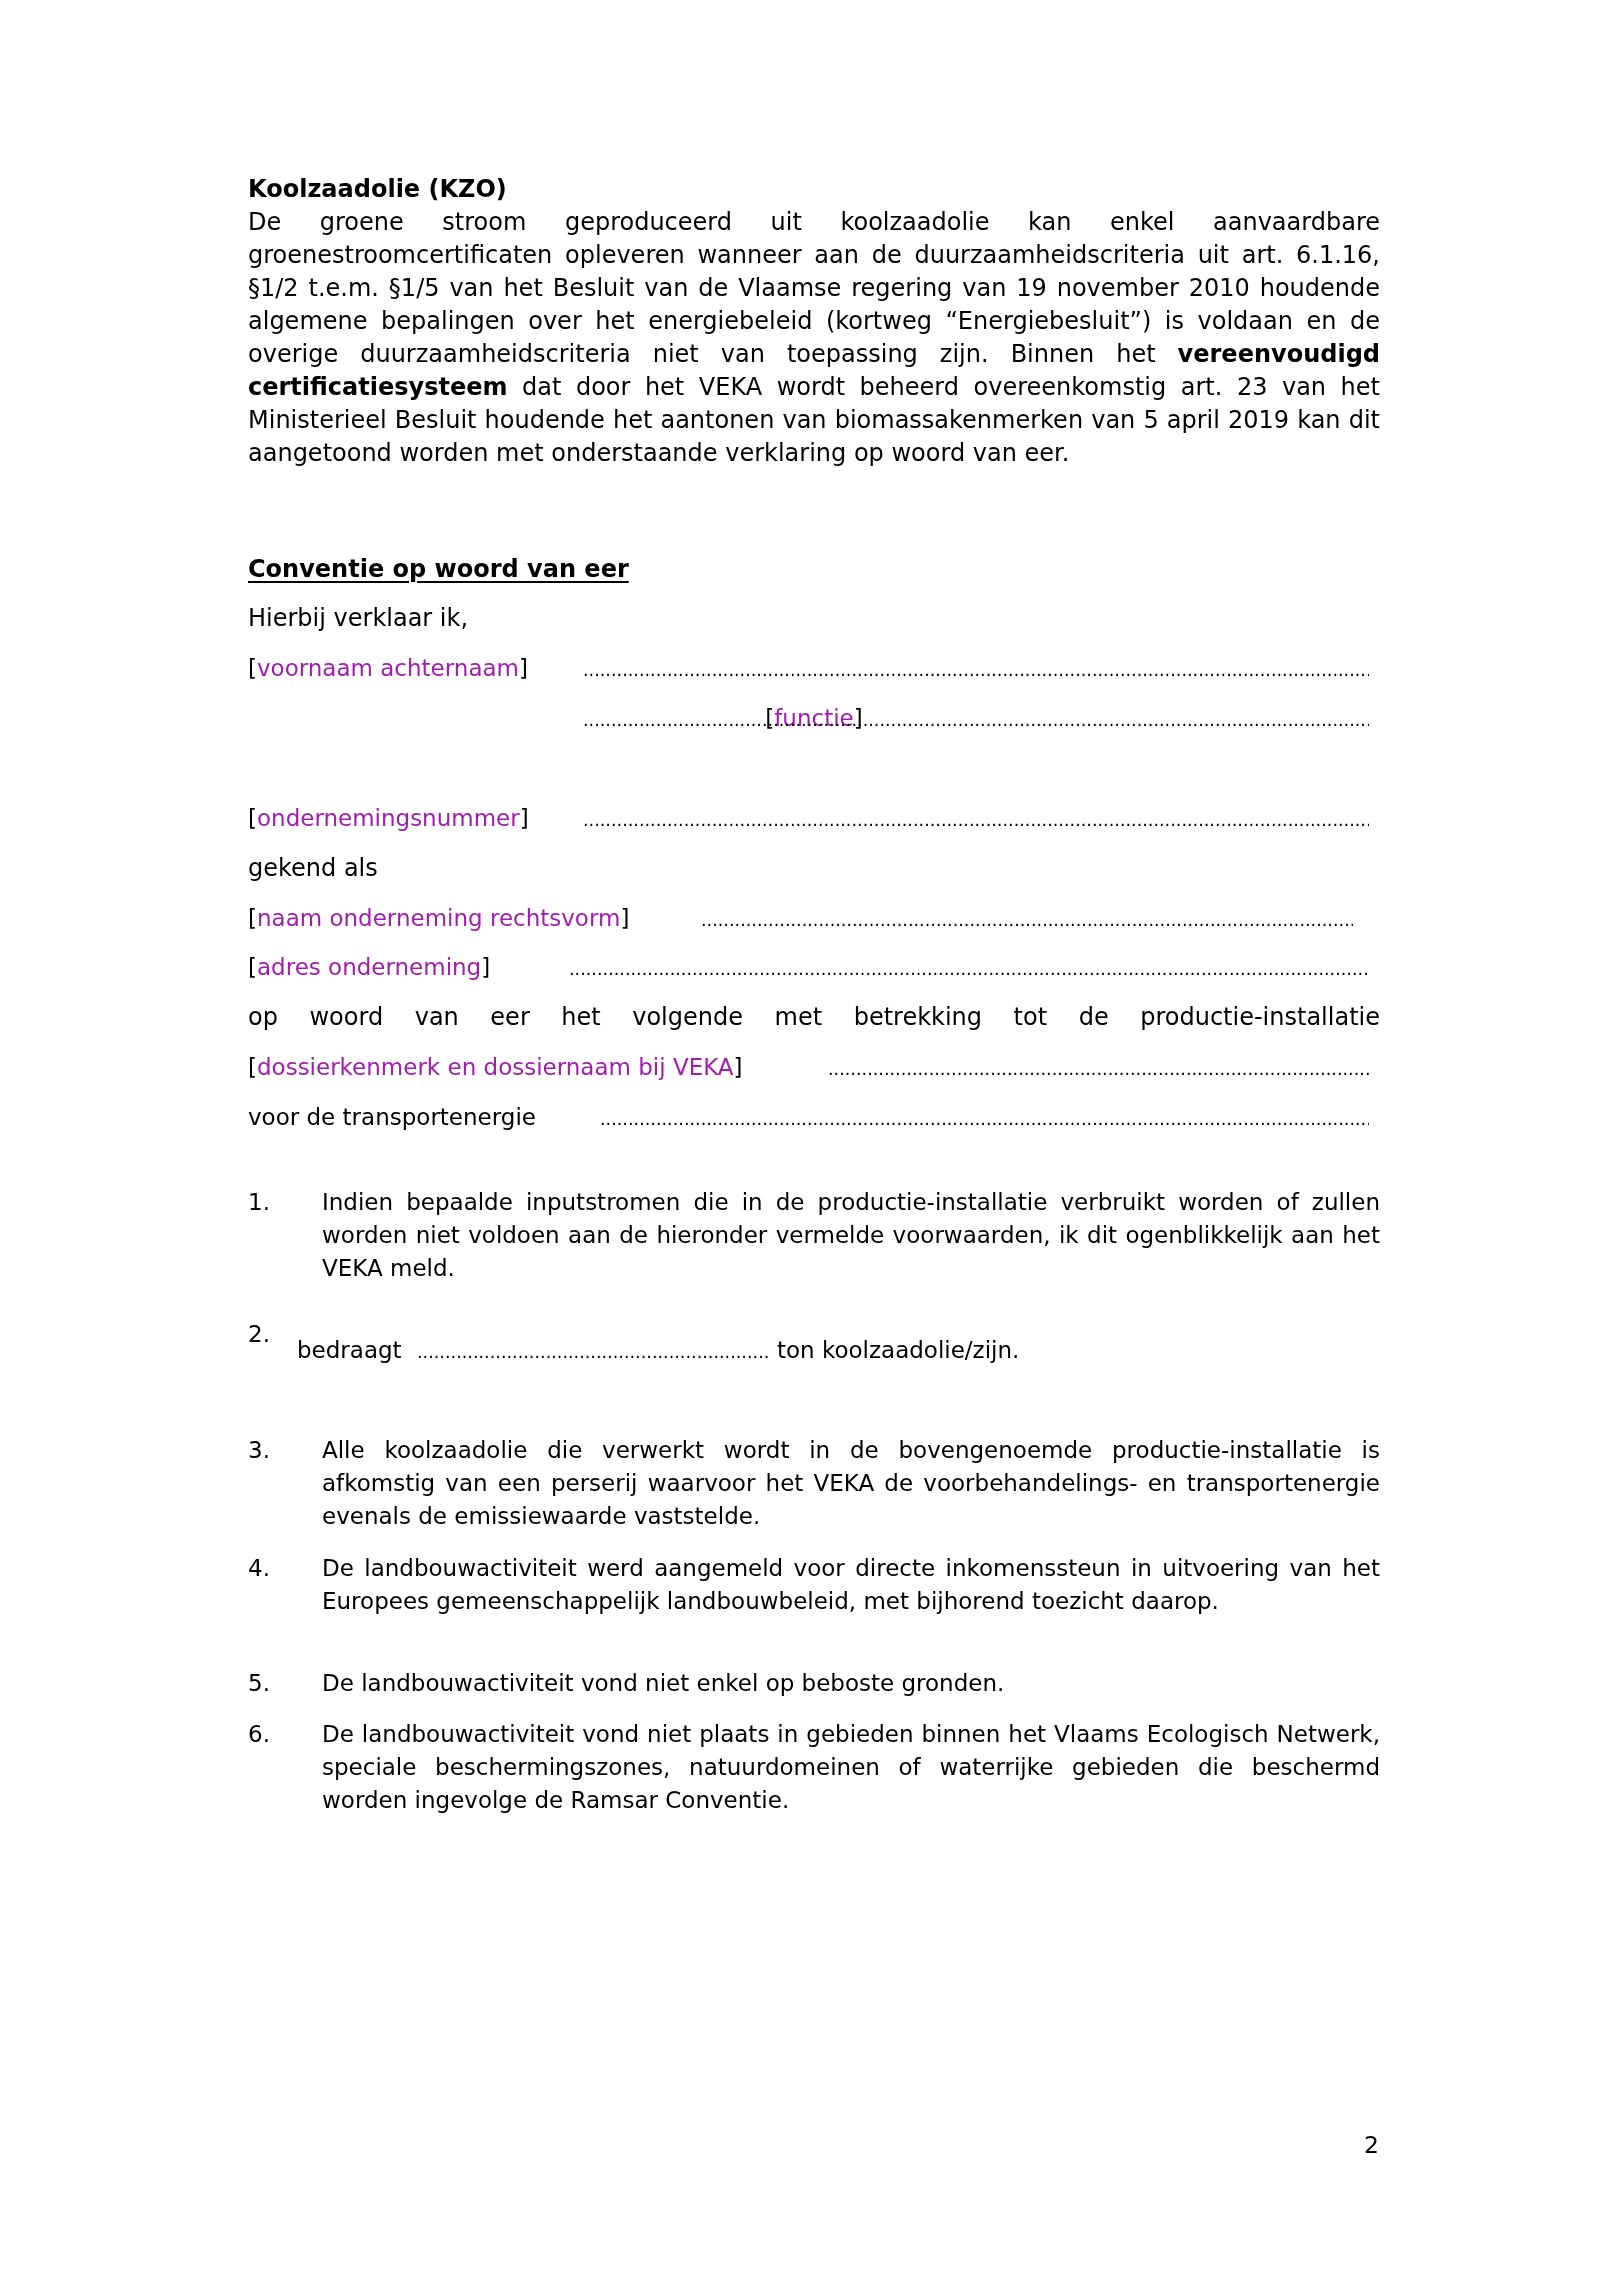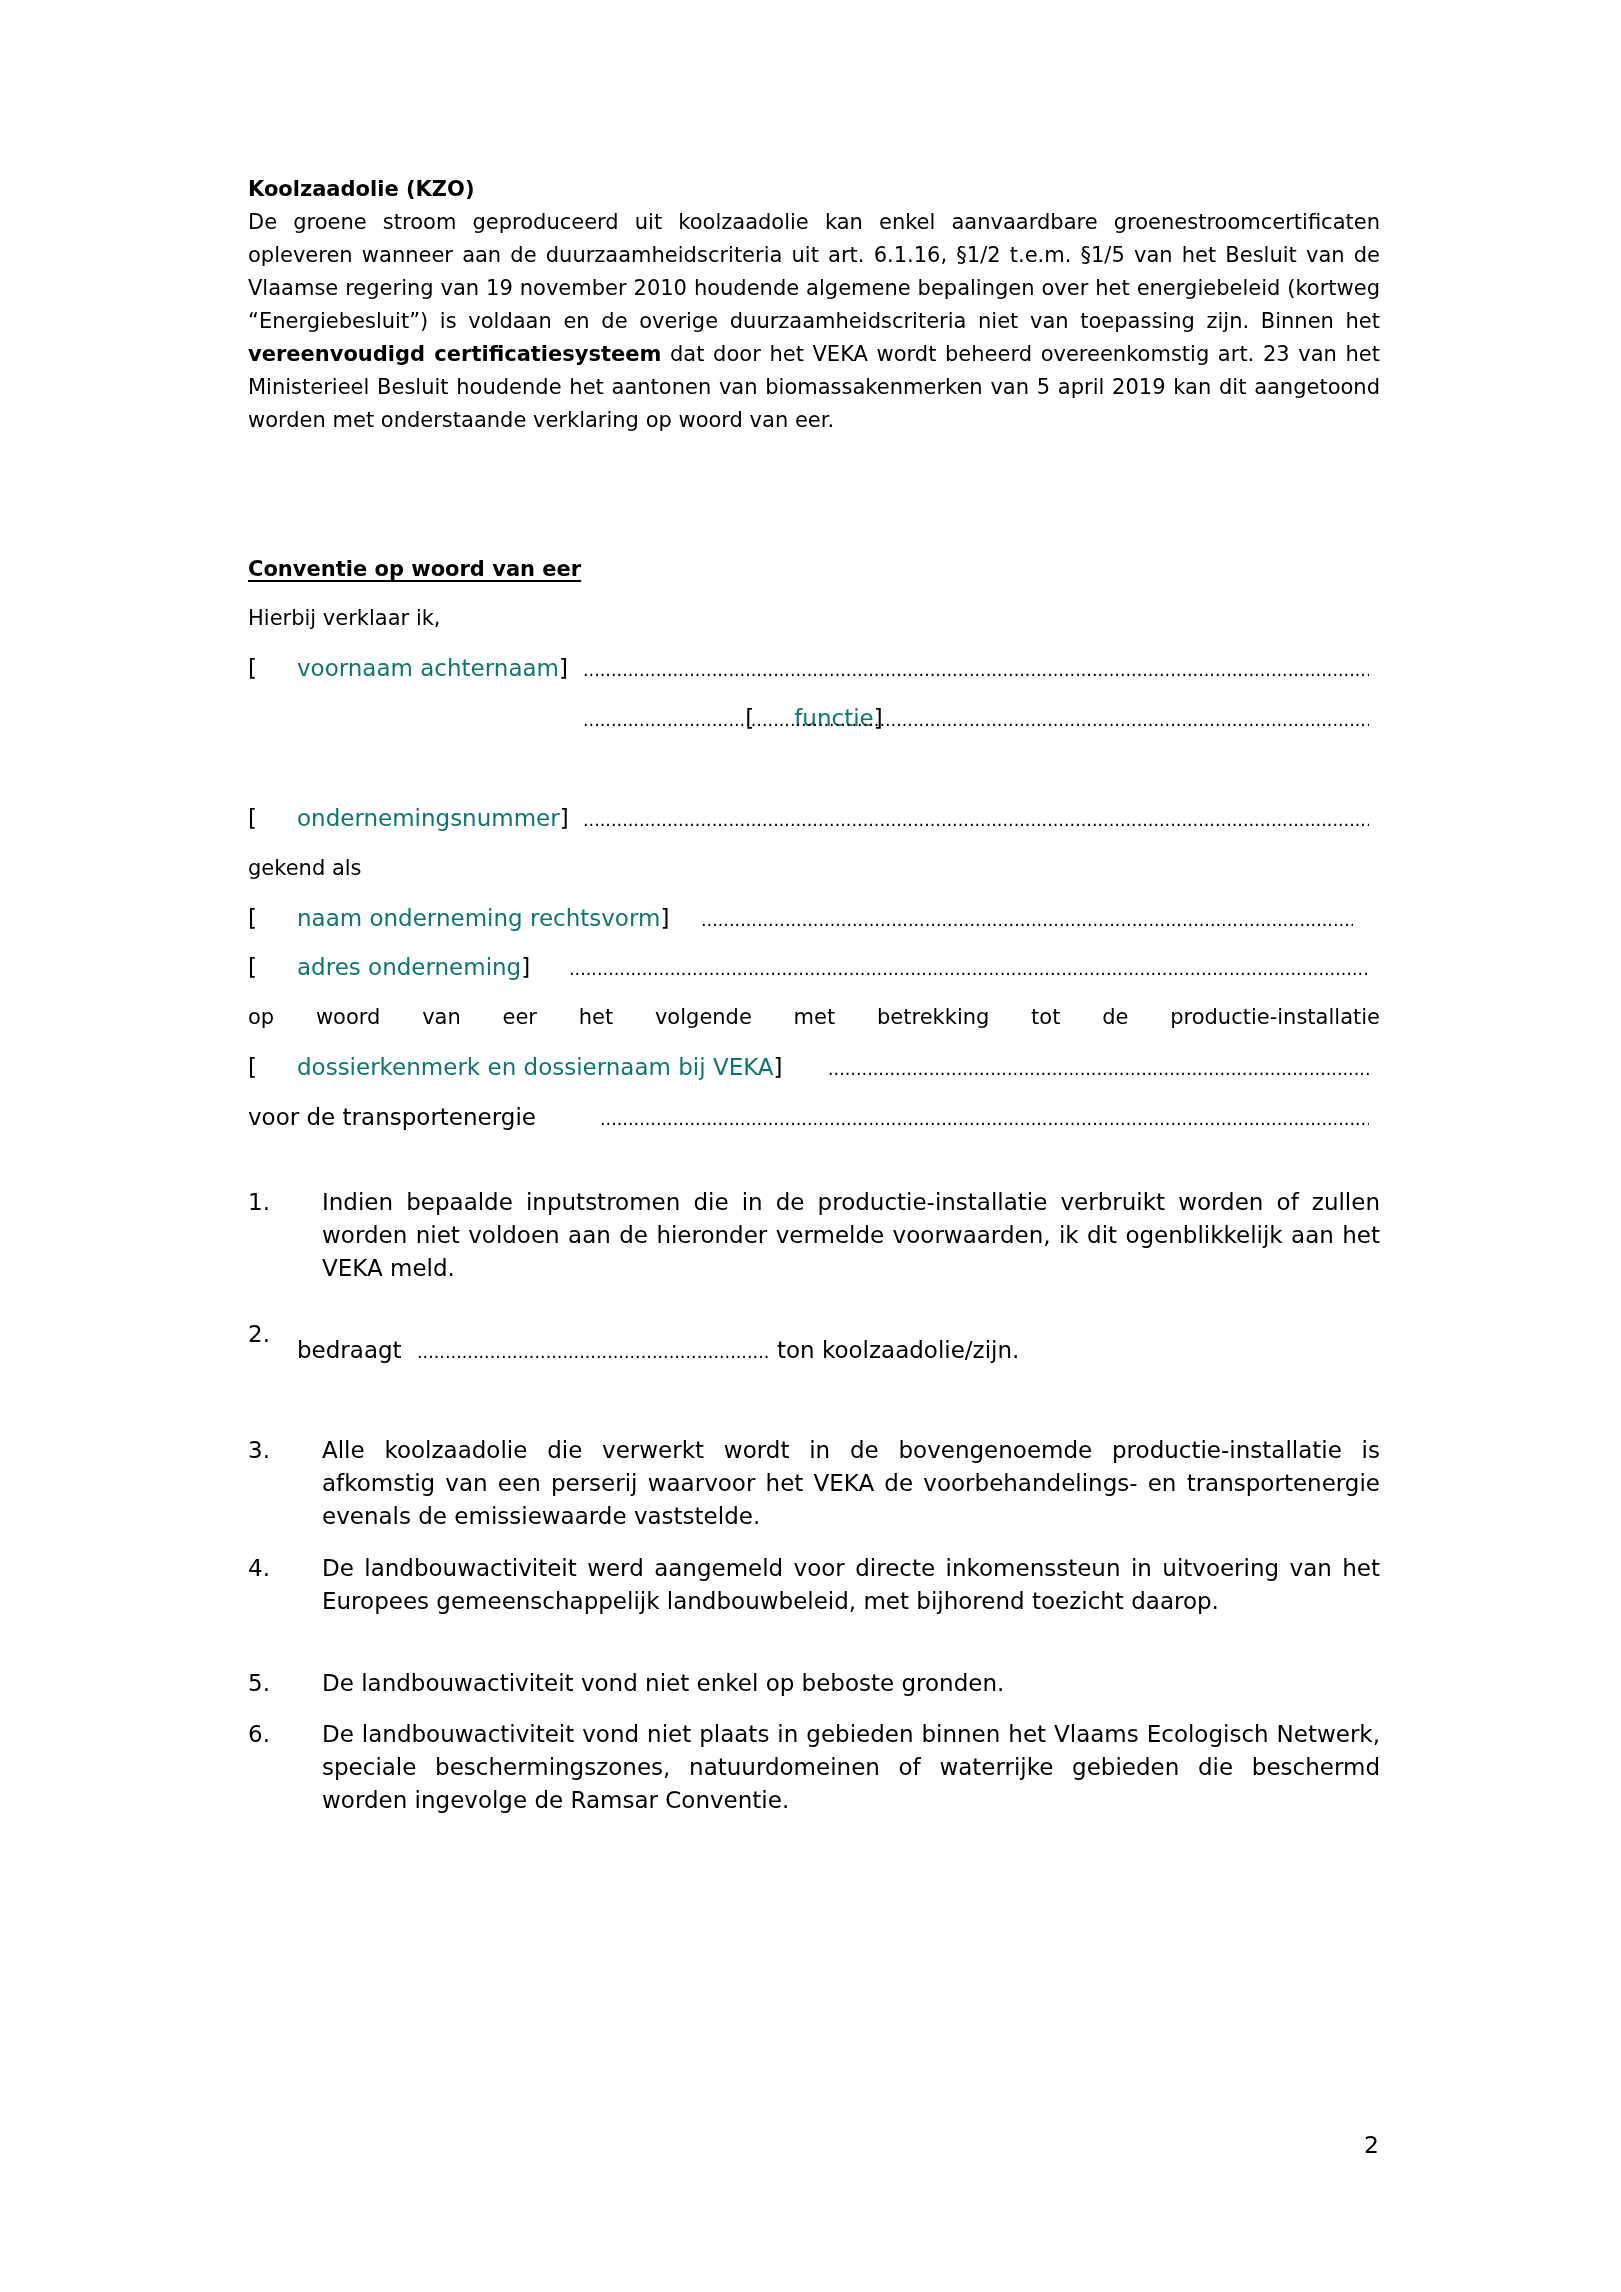--- a/index.html
+++ b/index.html
@@ -1,25 +1,25 @@
 <!DOCTYPE html>
 <html><head>
 <meta charset="utf-8">
 <style>
   html, body { margin: 0; padding: 0; background: #ffffff; }
   body { width: 1621px; height: 2293px; position: relative; overflow: hidden;
          font-family: "DejaVu Sans", sans-serif; color: #000; }
   .page { position: absolute; left: 0; top: 0; width: 1621px; height: 2293px; background: #fff; }
-  .blk { position: absolute; left: 248px; width: 1132px; font-size: 21px; line-height: 33px; }
+  .blk { position: absolute; left: 248px; width: 1132px; font-size: 24px; line-height: 33px; }
   .just { text-align: justify; text-align-last: left; }
   .justall { text-align: justify; text-align-last: justify; }
   .h-title { font-weight: bold; }
   .h-sub { font-weight: bold; text-decoration: underline; text-underline-offset: 3.9px; text-decoration-thickness: 2px; }
   .b { font-weight: bold; }
-  .ph { color: #0f766e; margin-left: 40px; }
+  .ph { color: #a21caf; }
   .row { position: absolute; left: 248px; width: 1132px; height: 33px; font-size: 23px; line-height: 33px; white-space: nowrap; }
   .lead { position: absolute; top: 0; height: 33px; overflow: hidden; white-space: nowrap; letter-spacing: 0px; font-size: 17.6px; line-height: 37px; }
   .item { position: absolute; left: 248px; width: 1132px; font-size: 23px; line-height: 33px; }
   .item .num { position: absolute; left: 0; top: 0; }
   .item .txt { margin-left: 74px; text-align: justify; text-align-last: left; }
   .pagenum { position: absolute; left: 1364px; top: 2129px; font-size: 23.5px; line-height: 33px; }
 </style>
 </head>
 <body>
 

